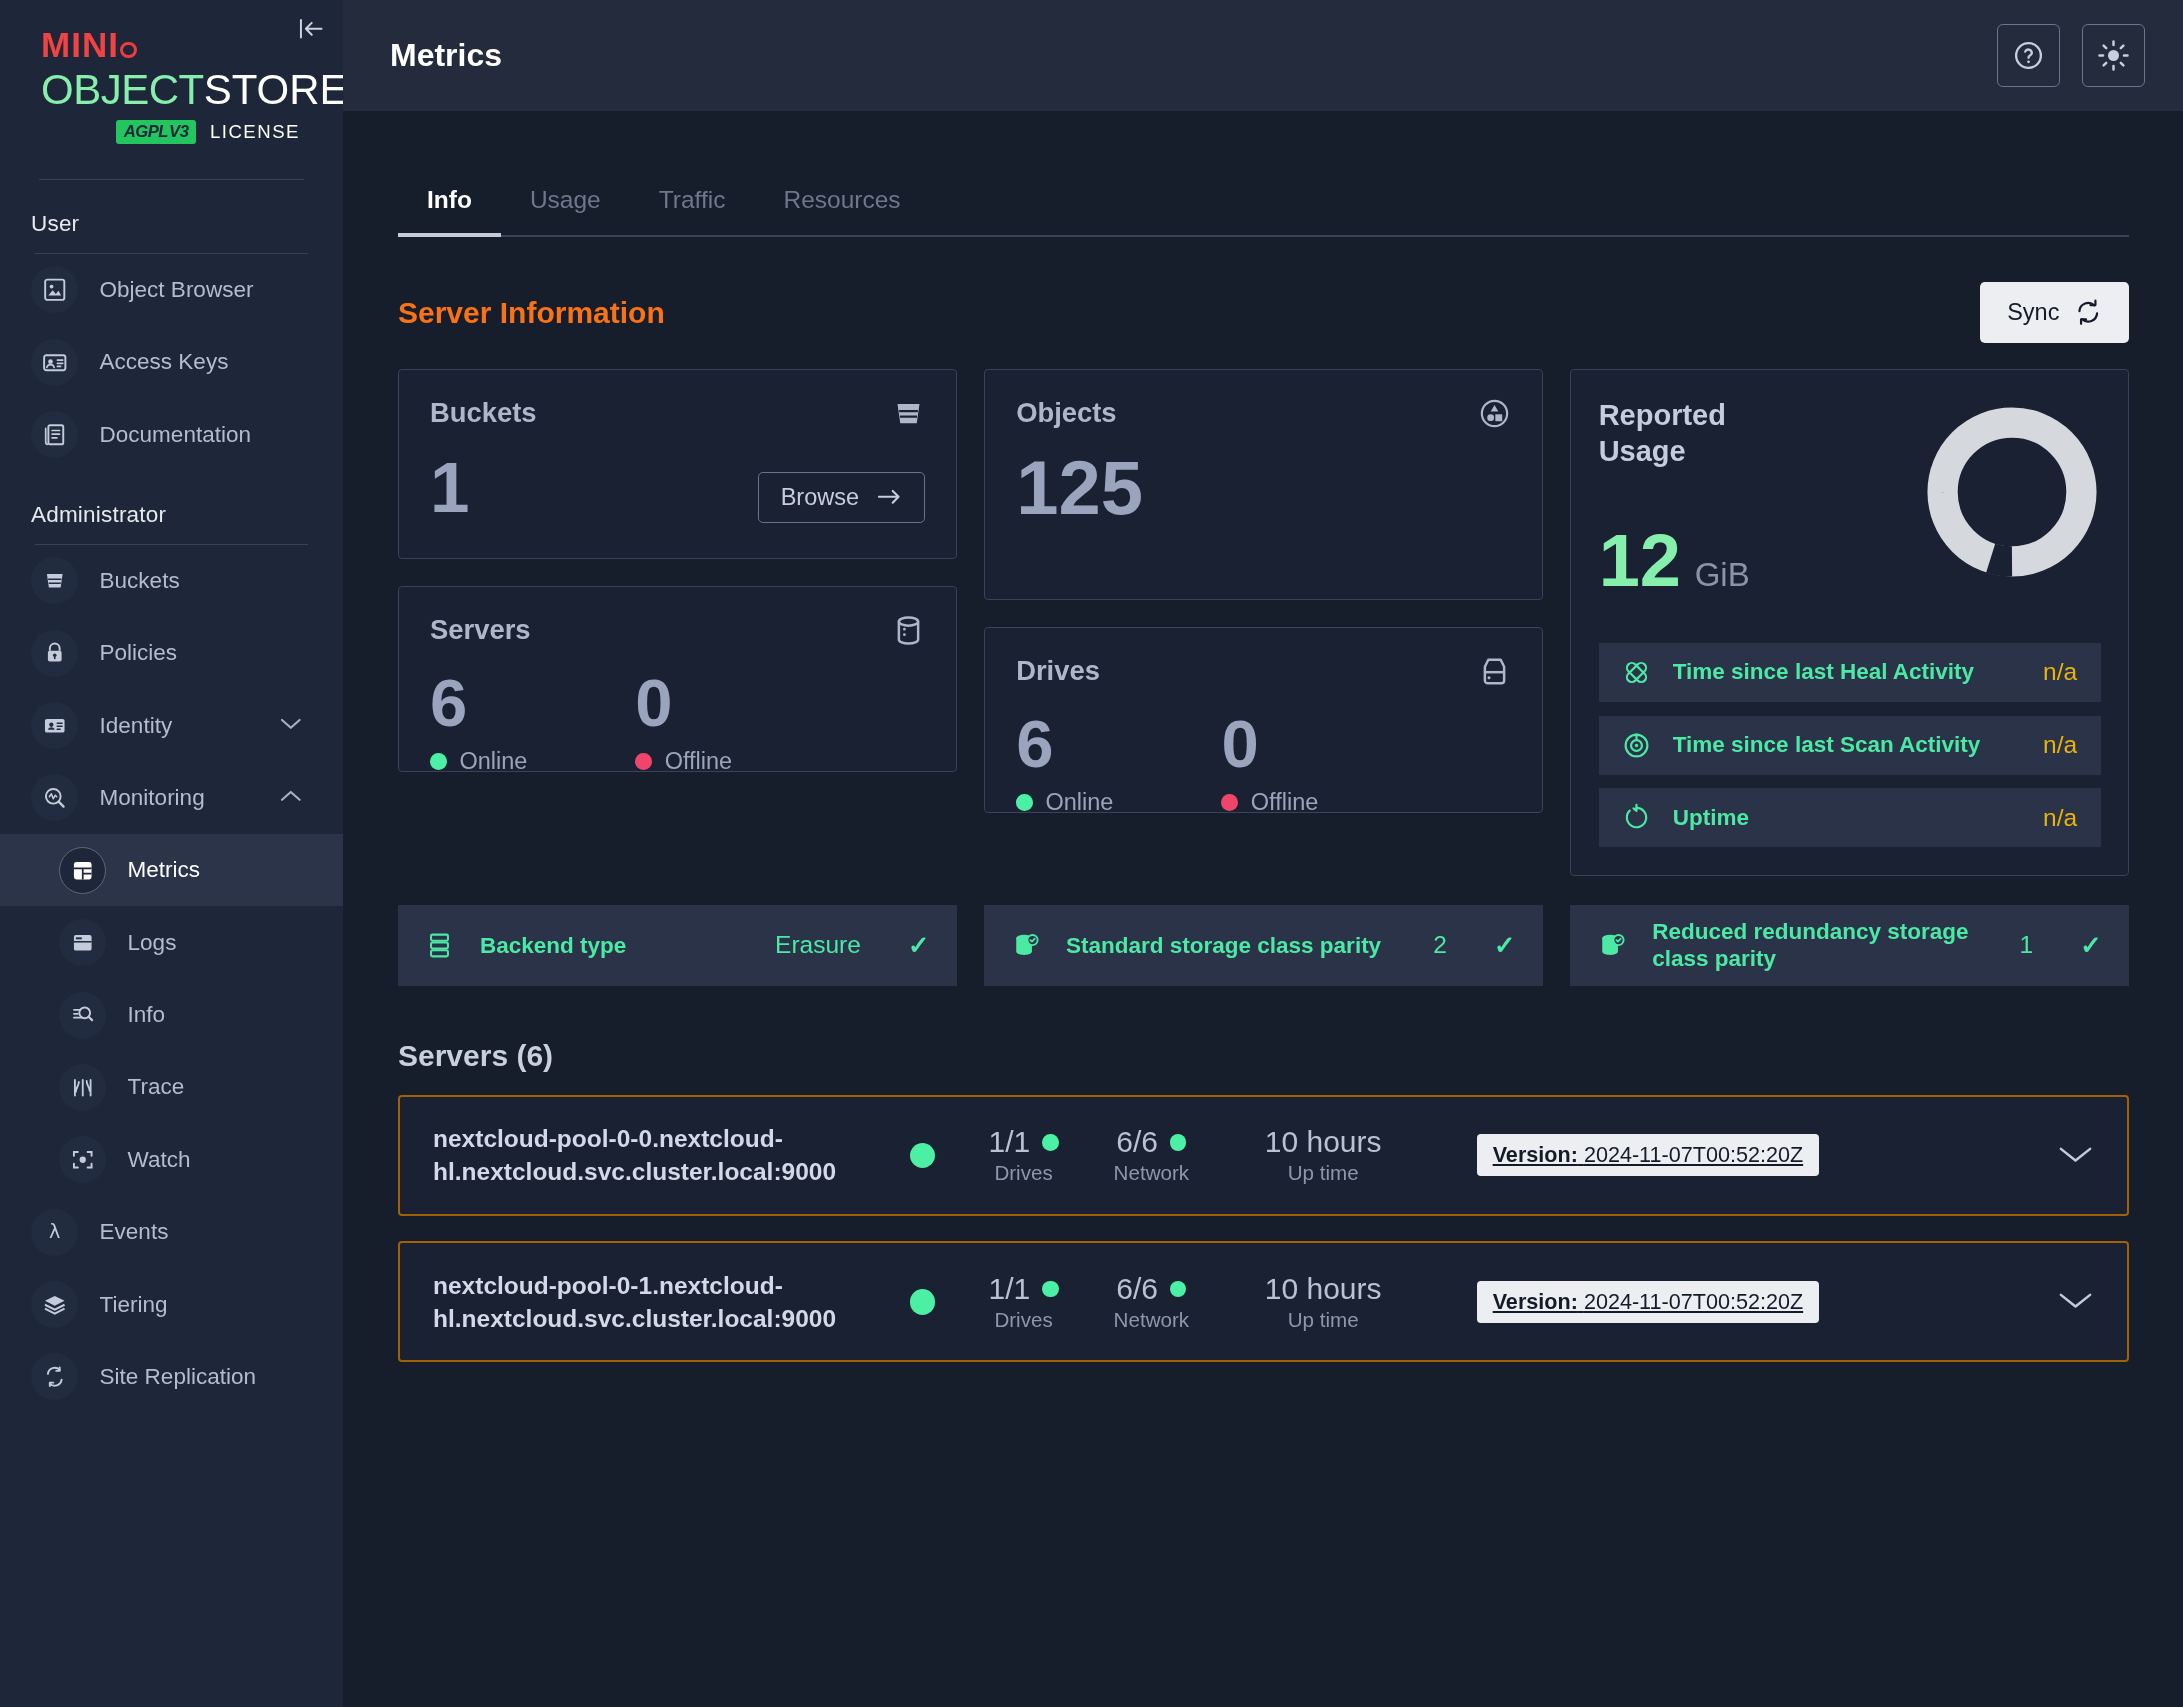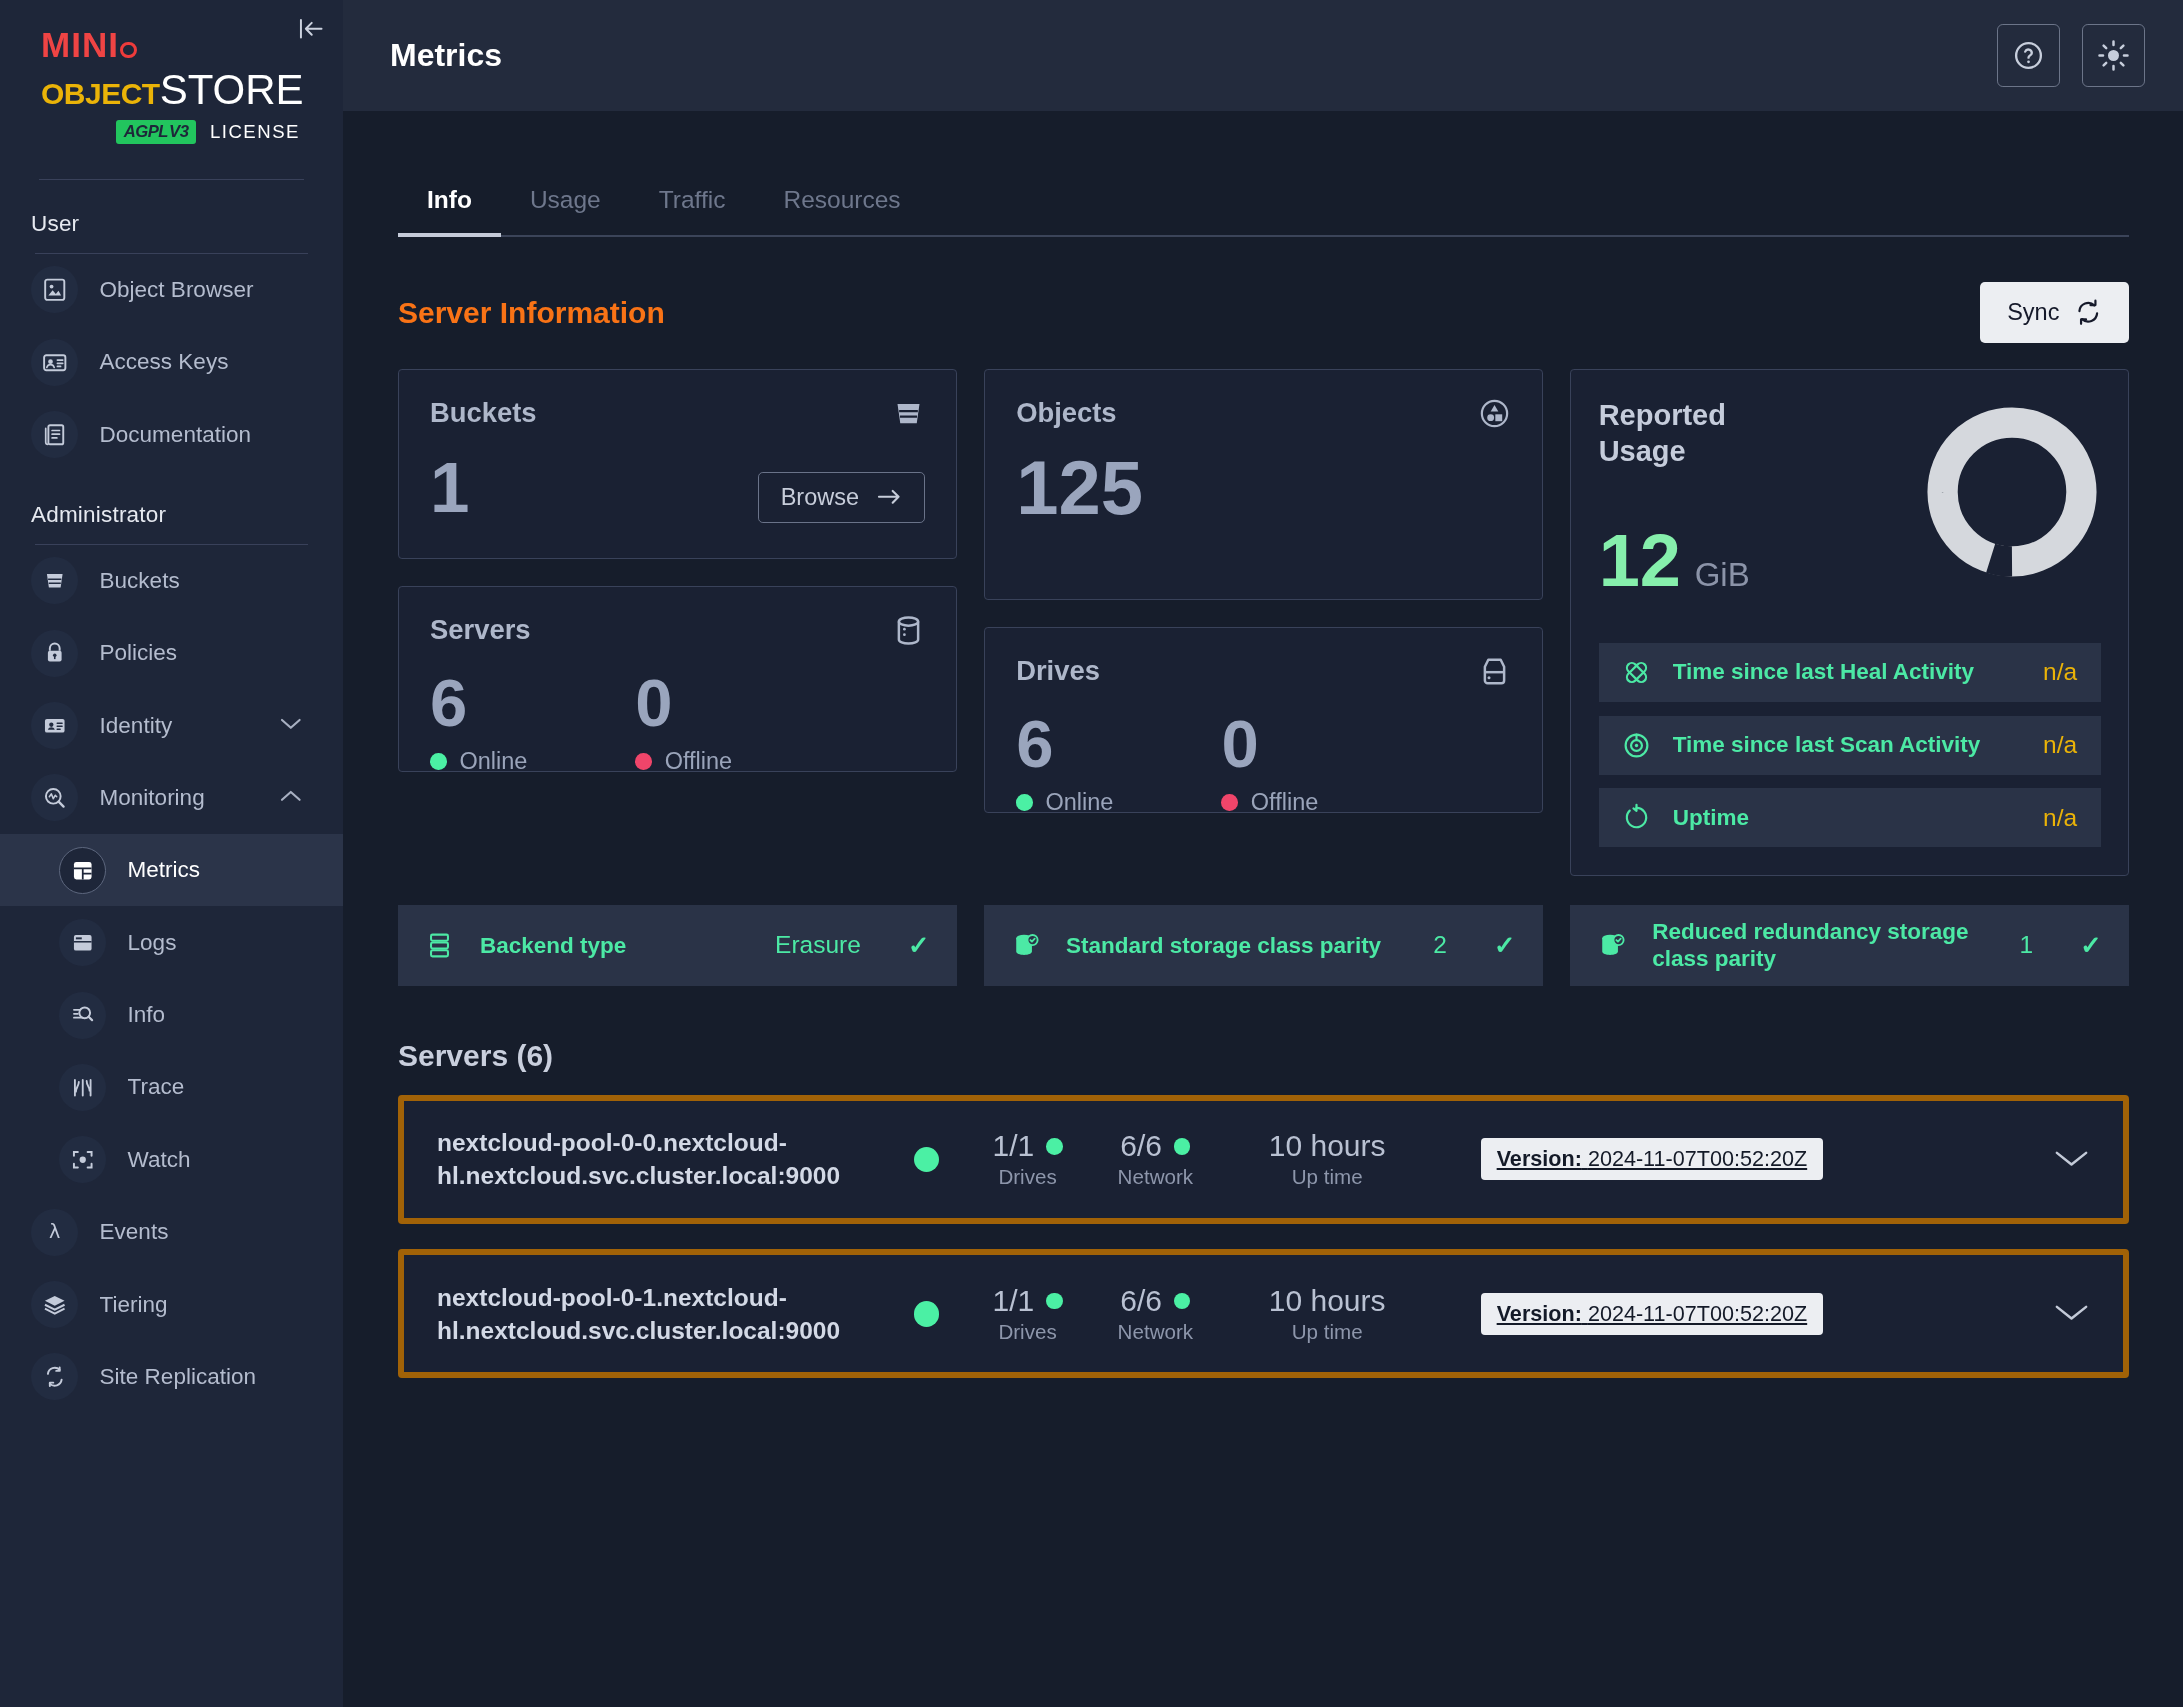--- a/index.html
+++ b/index.html
@@ -22,21 +22,21 @@
   .minio-word {
     font-size: 35px; font-weight: bold; color: #ef4444;
     letter-spacing: 1px; line-height: 1;
   }
   .minio-word .o-ring {
     display: inline-block; width: 16.7px; height: 16.7px;
     border: 3.9px solid #ee3b3b; border-radius: 50%;
     vertical-align: -1px; margin-left: 1px;
   }
   .objstore { margin-top: 6.9px; line-height: 1; white-space: nowrap; }
-  .objstore .b { font-size: 30px; font-weight: bold; color: #eab308; letter-spacing: -0.5px; }
+  .objstore .b { font-size: 42px; font-weight: normal; color: #86efac; letter-spacing: -0.5px; }
   .objstore .l { font-size: 42px; font-weight: 300; color: #fff; letter-spacing: 0px; }
   .license-row {
     margin-top: 8.8px; display: flex; align-items: center;
     justify-content: flex-end; gap: 13.7px; padding-right: 2px;
   }
   .agpl-badge {
     background: #22c55e; color: #1e2639; border-radius: 2.9px;
     padding: 2px 7.8px; font-size: 16.7px; font-weight: bold;
     font-style: italic; letter-spacing: -0.5px;
     display: flex; align-items: baseline; gap: 1px;
@@ -178,21 +178,21 @@
   .parity-val { color: #4ce9a5; font-size: 24.5px; margin-right: 21.6px; }
   .parity-check { color: #4ce9a5; font-size: 25.5px; font-weight: bold; }
 
   
   .servers-head {
     color: #c9cfdd; font-size: 30px; font-weight: bold;
     padding: 53px 55px 0 55px;
   }
   .server-list { padding: 21.6px 55px 0 55px; display: flex; flex-direction: column; gap: 25.5px; }
   .server-row {
-    border: 6px solid #a16207; border-radius: 3.9px; background: #1a2133;
+    border: 2px solid #a16207; border-radius: 3.9px; background: #1a2133;
     display: flex; align-items: center; padding: 25.5px 33px; gap: 9.8px;
   }
   .server-name {
     color: #d3d9e6; font-size: 24.5px; font-weight: bold; line-height: 1.35;
     width: 461px; flex: 0 0 461px; word-break: break-word;
   }
   .server-dot { width: 25.5px; height: 25.5px; border-radius: 50%; background: #4bf0a4; flex: 0 0 25.5px; margin: 0 19.6px 0 5.9px;}
   .metric { text-align: center; min-width: 118px; }
   .metric-top { display: flex; align-items: center; justify-content: center; gap: 11.8px; }
   .metric-val { color: #b9c1d2; font-size: 30px; }

